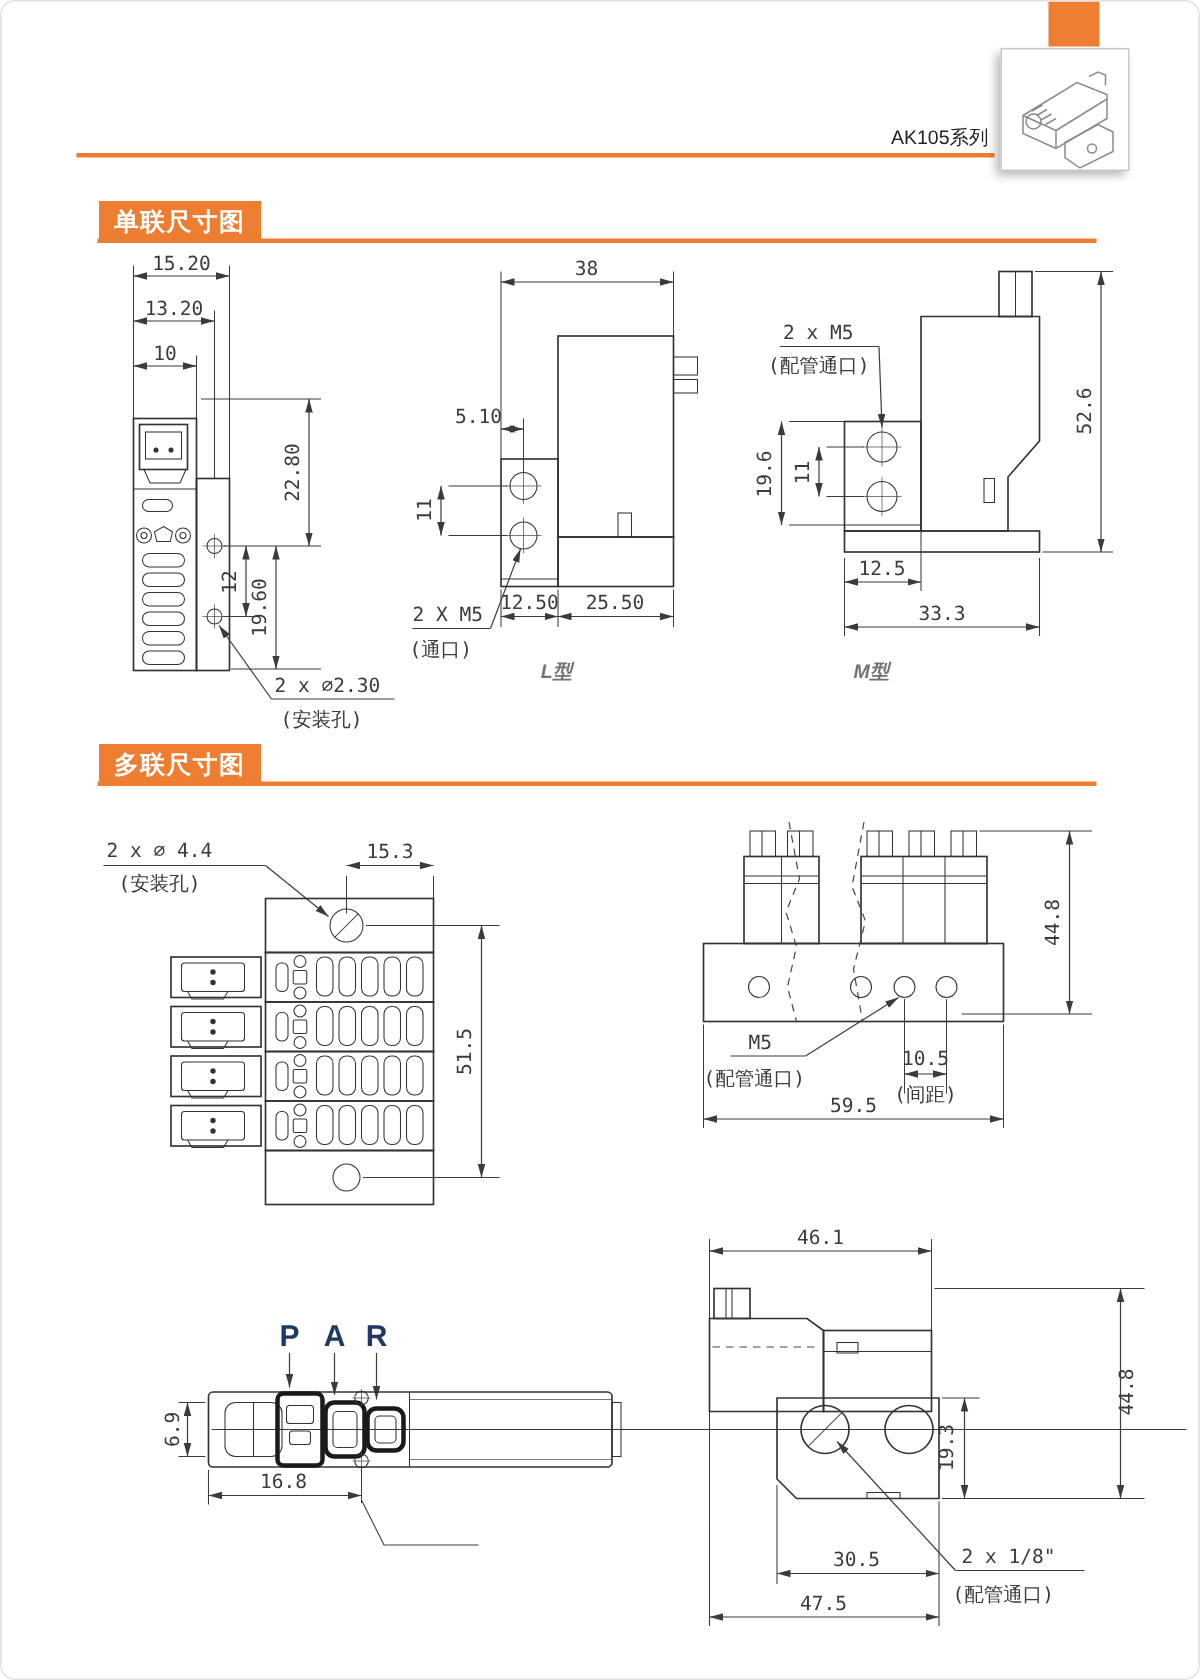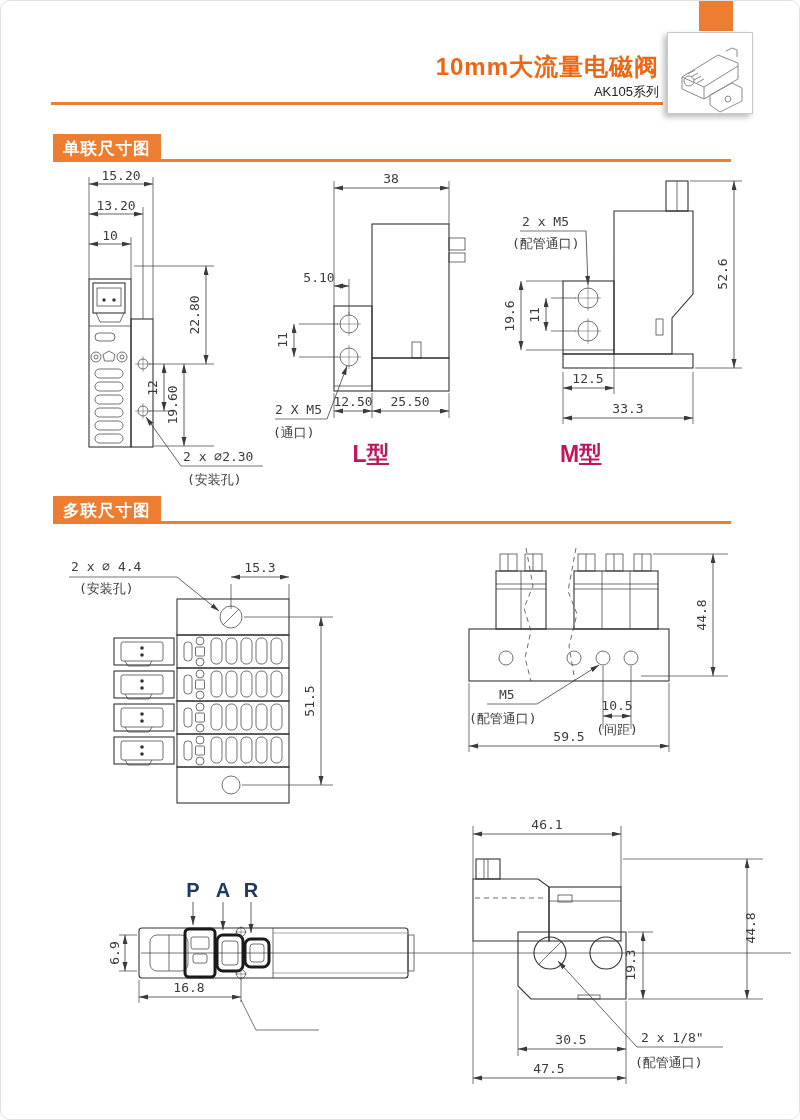--- a/index.html
+++ b/index.html
@@ -3,25 +3,25 @@
 <meta charset="utf-8">
 <style>
   html,body{margin:0;padding:0;}
   body{width:800px;height:1120px;position:relative;background:#fff;font-family:"Liberation Sans",sans-serif;}
   .page{position:absolute;inset:0;border:1px solid #e2e2e2;border-radius:10px;background:#fff;overflow:hidden;}
   .corner-tab{position:absolute;left:698px;top:0;width:34px;height:30px;background:#ed7d31;}
   .hdr-title{position:absolute;top:50px;right:140px;font-size:24px;font-weight:bold;color:#f06511;letter-spacing:1px;}
   .hdr-series{position:absolute;top:82px;right:140px;font-size:13px;color:#222;}
   .hdr-rule{position:absolute;left:50px;top:101px;width:612px;height:3px;background:#ed7d31;}
   .thumb{position:absolute;left:666px;top:31px;width:84px;height:80px;background:#fff;border:1px solid #c9c9c9;box-shadow:-3px 3px 6px rgba(0,0,0,.28);}
-  .sec{position:absolute;left:52px;height:28px;background:#ed7d31;color:#fff;font-size:16.5px;font-weight:bold;line-height:28px;padding:0 10px;letter-spacing:1px;}
+  .sec{position:absolute;left:65px;height:28px;background:#ed7d31;color:#fff;font-size:16.5px;font-weight:bold;line-height:28px;padding:0 10px;letter-spacing:1px;}
   .sec1{top:133px;} .sec2{top:495px;text-align:right;}
   .sec-line{position:absolute;left:64px;width:666px;height:3px;background:#ed7d31;}
   .line1{top:158px;} .line2{top:520px;}
-  .cap{position:absolute;width:80px;text-align:center;font-size:23px;font-weight:bold;color:#be185d;}
+  .cap{position:absolute;width:80px;text-align:center;font-size:13px;font-weight:bold;color:#737373;font-style:italic;}
   .capL{left:330px;top:438px;} .capM{left:540px;top:438px;}
   svg.dwg{position:absolute;overflow:visible;}
   svg text{font-family:"DejaVu Sans Mono",monospace;font-size:13px;fill:#3b3b3b;}
   svg text.par{font-family:"Liberation Sans",sans-serif;font-size:20px;font-weight:bold;fill:#1f3864;}
   .ol{fill:none;stroke:#333;stroke-width:1.1;}
   .olt{fill:none;stroke:#333;stroke-width:0.7;}
   .olb{fill:none;stroke:#1a1a1a;stroke-width:3;}
   .sk{fill:none;stroke:#8a8a8a;stroke-width:1;}
   .ext{stroke:#3b3b3b;stroke-width:0.7;fill:none;}
   .hair{stroke:#3b3b3b;stroke-width:0.45;fill:none;}
@@ -40,21 +40,20 @@
       </marker>
     <marker id="as" markerWidth="10" markerHeight="7" refX="9" refY="2.5" orient="auto-start-reverse" markerUnits="userSpaceOnUse">
         <path d="M0,0 L9,2.5 L0,5 Z" fill="#3b3b3b"></path>
       </marker>
   </defs>
 </svg>
 
 <div class="page">
 
   <div class="corner-tab"></div>
-  <div class="hdr-title">10mm大流量电磁阀</div>
   <div class="hdr-series">AK105系列</div>
   <div class="hdr-rule"></div>
 
   <div class="thumb">
     <svg width="84" height="80">
       <path class="sk" d="M14,44 L50,22 L70,30 L70,46 L36,66 L14,56 Z"></path>
       <path class="sk" d="M14,44 L36,54 L36,66"></path>
       <path class="sk" d="M36,54 L70,33"></path>
       <path class="sk" d="M20,41 l7,-4 M23,44 l7,-4 M26,47 l7,-4 M29,50 l7,-4"></path>
       <circle class="sk" cx="21" cy="48" r="5"></circle>

